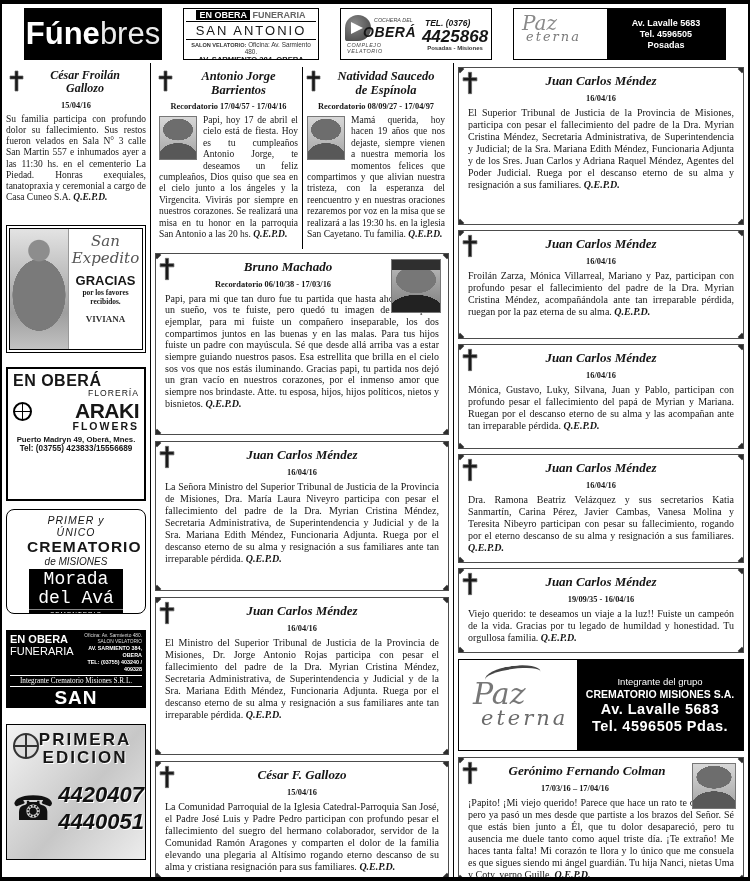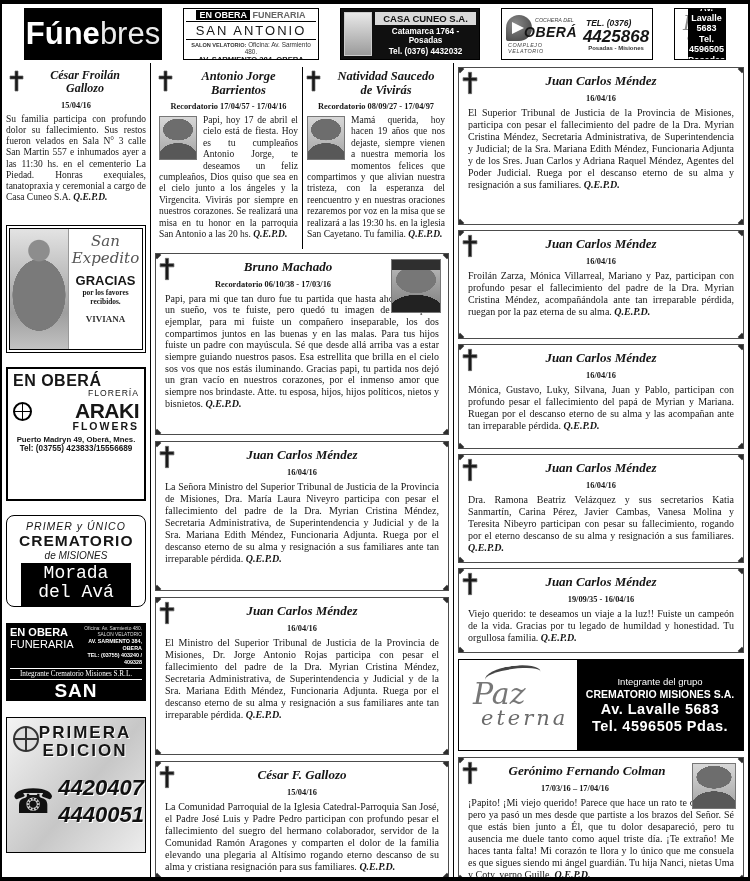--- a/index.html
+++ b/index.html
@@ -102,21 +102,21 @@
   .araki .a2{font-size:8.6px;text-align:right;letter-spacing:1px;margin-top:-2px;}
   .araki .a3{display:flex;align-items:center;justify-content:space-between;gap:2px;margin-top:1px;}
   .araki .badge{width:15px;height:15px;border-radius:50%;border:2px solid #000;background:
       linear-gradient(90deg,transparent 45%,#000 45% 55%,transparent 55%),
       linear-gradient(0deg,transparent 45%,#000 45% 55%,transparent 55%);}
   .araki .nm{font-size:21px;font-weight:900;letter-spacing:-.5px;}
   .araki .fl2{font-size:10.5px;font-weight:bold;text-align:right;letter-spacing:2px;margin-top:-3px;}
   .araki .blk{background:#000;color:#fff;font-weight:bold;font-size:13px;letter-spacing:3px;line-height:1.15;padding:2px 0;margin-top:2px;}
   .araki .ad1{font-size:7.8px;font-weight:bold;margin-top:3px;}
   .araki .ad2{font-size:8.2px;font-weight:bold;}
-  .crema{border:1px solid #000;border-radius:8px;height:92px;margin-top:14px;text-align:center;padding:4px 12px;}
+  .crema{border:1px solid #000;border-radius:8px;height:105px;margin-top:8px;text-align:center;padding:4px 20px;}
   .crema .p1{font-style:italic;font-size:10.5px;letter-spacing:1px;}
   .crema .p2{font-weight:bold;font-size:15.5px;letter-spacing:1px;}
   .crema .p3{font-style:italic;font-size:10px;}
   .crema .blk{background:#000;color:#fff;margin:2px 2px;padding:1px 0 2px;}
   .crema .m1{font-family:Liberation Mono, monospace;font-size:18px;line-height:1.05;}
   .crema .m2{font-size:6.4px;letter-spacing:1px;border-top:1px solid #888;display:inline-block;padding:1px 4px 0;margin-top:1px;}
   .crema .t{font-weight:bold;font-size:10.5px;letter-spacing:.5px;}
   .funer{background:#000;color:#fff;height:78px;margin-top:16px;padding:3px 4px;}
   .funer .r{display:flex;justify-content:space-between;gap:2px;}
   .funer .l1{font-weight:bold;font-size:11px;line-height:1.1;}
@@ -164,28 +164,20 @@
     </div>
 
     <div class="had hadsa">
       <div class="r1"><span class="tag">EN OBERA</span> <span class="gry">FUNERARIA</span></div>
       <div class="r2">SAN ANTONIO</div>
       <div class="r3"><b>SALON VELATORIO:</b> <span>Oficina: Av. Sarmiento 480.</span></div>
       <div class="r4">AV. SARMIENTO 384, OBERA</div>
       <div class="r5">TEL: (03755) 403240 / 409328</div>
     </div>
 
-    <div class="had hadcc">
-      <div class="logo"></div>
-      <div class="tx">
-        <div class="n">CASA CUNEO S.A.</div>
-        <div class="a">Catamarca 1764 - Posadas</div>
-        <div class="t">Tel. (0376) 4432032</div>
-      </div>
-    </div>
 
     <div class="had hadpa">
       <div class="lg">
         <div class="blob"></div>
         <div class="arrow"></div>
         <div class="cd">COCHERA DEL</div>
         <div class="pn">OBERÁ</div>
         <div class="cv">COMPLEJO VELATORIO</div>
       </div>
       <div class="tl">
@@ -299,21 +291,21 @@
           <div class="odate">Recordatorio 17/04/57 - 17/04/16</div>
           <div class="photo ph-left"></div>
           <p class="obody"><span>Papi, hoy 17 de abril el cielo está de fiesta. Hoy es tu cumpleaños Antonio Jorge, te deseamos un feliz cumpleaños, Dios quiso que sea en el cielo junto a los ángeles y la Virgencita. Vivirás por siempre en nuestros corazones. Se realizará una misa en tu honor en la parroquia San Antonio a las 20 hs.</span> <span class="q">Q.E.P.D.</span></p>
         </article>
         <article class="obit sub">
           <span class="cross"><svg width="15" height="22" viewBox="0 0 15 22">
                 <path d="M6 1h3v5h5v3H9v12H6V9H1V6h5z" fill="#1a1a1a" stroke="#666" stroke-width="0.7"></path>
               </svg></span>
           <h3 class="oname">
               <span>Natividad Saucedo</span>
-              <span>de Vivirás</span>
+              <span>de Espínola</span>
             </h3>
           <div class="odate">Recordatorio 08/09/27 - 17/04/97</div>
           <div class="photo ph-left"></div>
           <p class="obody"><span>Mamá querida, hoy hacen 19 años que nos dejaste, siempre vienen a nuestra memoria los momentos felices que compartimos y que alivian nuestra tristeza, con la esperanza del reencuentro y en nuestras oraciones rezaremos por voz en la misa que se realizará a las 19:30 hs. en la iglesia San Cayetano. Tu familia.</span> <span class="q">Q.E.P.D.</span></p>
         </article>
       </div>
 
       <article class="obit dec mt4" style="height:182px">
         <i class="orn2"></i>
         <span class="cross"><svg width="16" height="24" viewBox="0 0 15 22">

